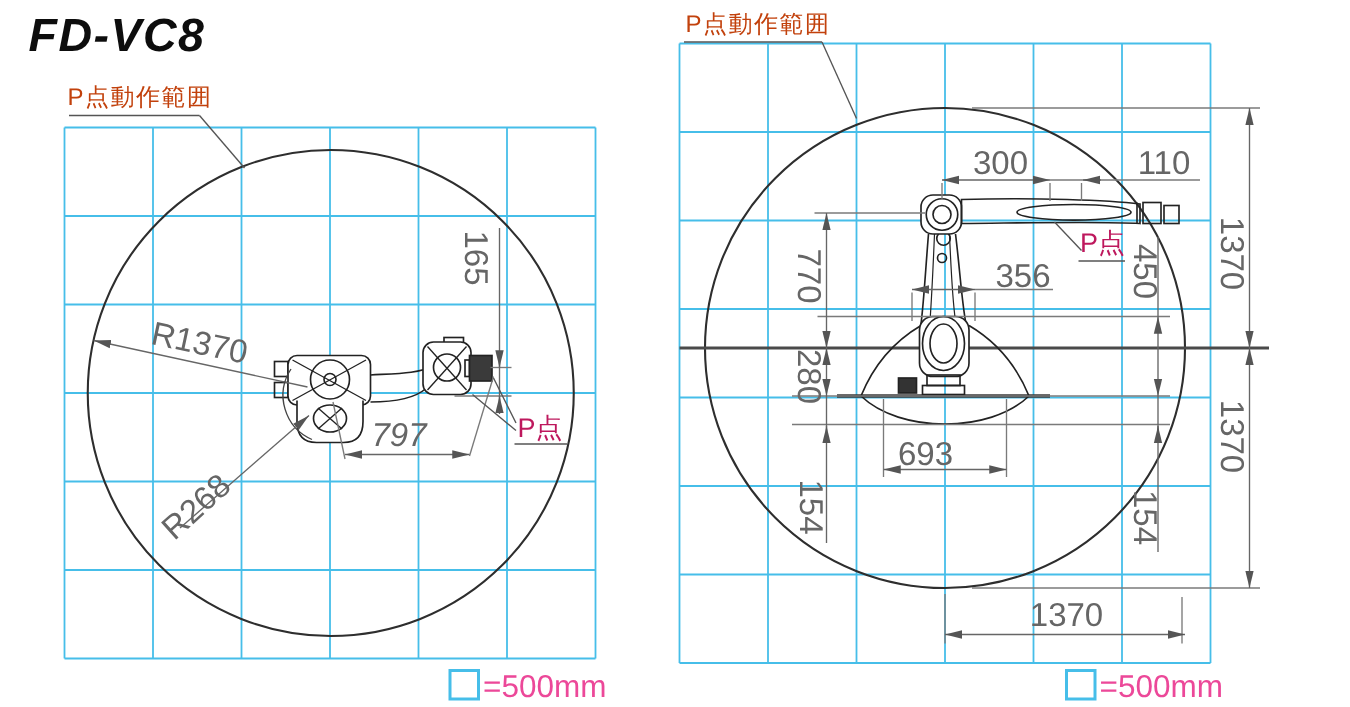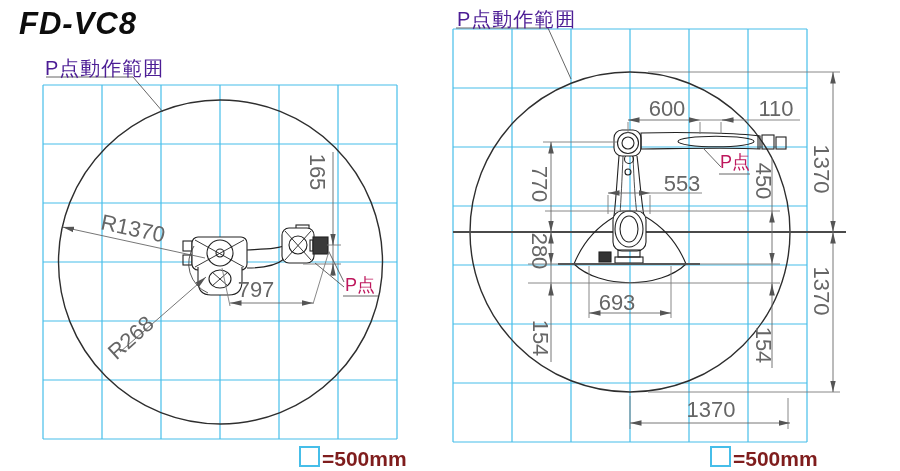--- a/index.html
+++ b/index.html
@@ -8,28 +8,28 @@
     font-family:"Liberation Sans", sans-serif;
     border-radius:16px;
   }
   #stage svg{position:absolute;left:0;top:0;}
   .lbl{
     position:absolute;white-space:nowrap;color:#666;font-size:22px;font-weight:400;
     transform:translate(-50%,-50%);transform-origin:center;line-height:1;
   }
   .lbl.rot90{transform:translate(-50%,-50%) rotate(90deg);}
   .jp-callout{
-    position:absolute;white-space:nowrap;color:#4c1d95;font-size:20px;letter-spacing:1px;line-height:1;text-align:center;
+    position:absolute;white-space:nowrap;color:#c2410c;font-size:16px;letter-spacing:1px;line-height:1;text-align:center;
   }
   .ppoint{font-size:18px;color:#be185d;}
   #title{
     position:absolute;left:19px;top:8px;font-size:31px;font-weight:bold;font-style:italic;
     color:#0d0d0d;letter-spacing:1px;line-height:1;
   }
-  .legend-text{position:absolute;color:#7f1d1d;font-size:21px;line-height:1;transform:translate(0,-50%);font-weight:bold;}
+  .legend-text{position:absolute;color:#ec4899;font-size:21px;line-height:1;transform:translate(0,-50%);}
 </style>
 </head>
 <body>
 
 <div id="stage">
 
 <svg width="900" height="471" viewBox="0 0 900 471">
   <defs>
     <marker id="arr" viewBox="0 0 12 8" refX="11.5" refY="4" markerWidth="12" markerHeight="8" orient="auto-start-reverse" markerUnits="userSpaceOnUse">
       <path d="M0,1.2 L11.5,4 L0,6.8 Z" fill="#555"></path>
@@ -211,27 +211,27 @@
   <rect x="711" y="447" width="19" height="19" fill="none" stroke="#46BEE9" stroke-width="2"></rect>
 </svg>
 
 <div id="title">FD-VC8</div>
 
 <div class="jp-callout" style="left:45px;top:58px;">P点動作範囲</div>
 <div class="jp-callout" style="left:457px;top:9px;">P点動作範囲</div>
 
 <div class="lbl" style="left:133px;top:229px;transform:translate(-50%,-50%) rotate(12deg);">R1370</div>
 <div class="lbl" style="left:131px;top:338px;transform:translate(-50%,-50%) rotate(-42deg);">R268</div>
-<div class="lbl" style="left:256px;top:290px;">797</div>
+<div class="lbl" style="left:266px;top:290px;font-style:italic;">797</div>
 <div class="lbl rot90" style="left:317px;top:172px;">165</div>
 <div class="lbl ppoint" style="left:360px;top:285px;">P点</div>
 
-<div class="lbl" style="left:667px;top:109px;">600</div>
+<div class="lbl" style="left:667px;top:109px;">300</div>
 <div class="lbl" style="left:776px;top:109px;">110</div>
-<div class="lbl" style="left:682px;top:184px;">553</div>
+<div class="lbl" style="left:682px;top:184px;">356</div>
 <div class="lbl" style="left:617px;top:303px;">693</div>
 <div class="lbl rot90" style="left:539px;top:184px;">770</div>
 <div class="lbl rot90" style="left:539px;top:251px;">280</div>
 <div class="lbl rot90" style="left:540px;top:338px;">154</div>
 <div class="lbl rot90" style="left:763px;top:181px;">450</div>
 <div class="lbl rot90" style="left:763px;top:345px;">154</div>
 <div class="lbl rot90" style="left:821px;top:169px;">1370</div>
 <div class="lbl rot90" style="left:821px;top:291px;">1370</div>
 <div class="lbl" style="left:711px;top:410px;">1370</div>
 <div class="lbl ppoint" style="left:735px;top:162px;">P点</div>

